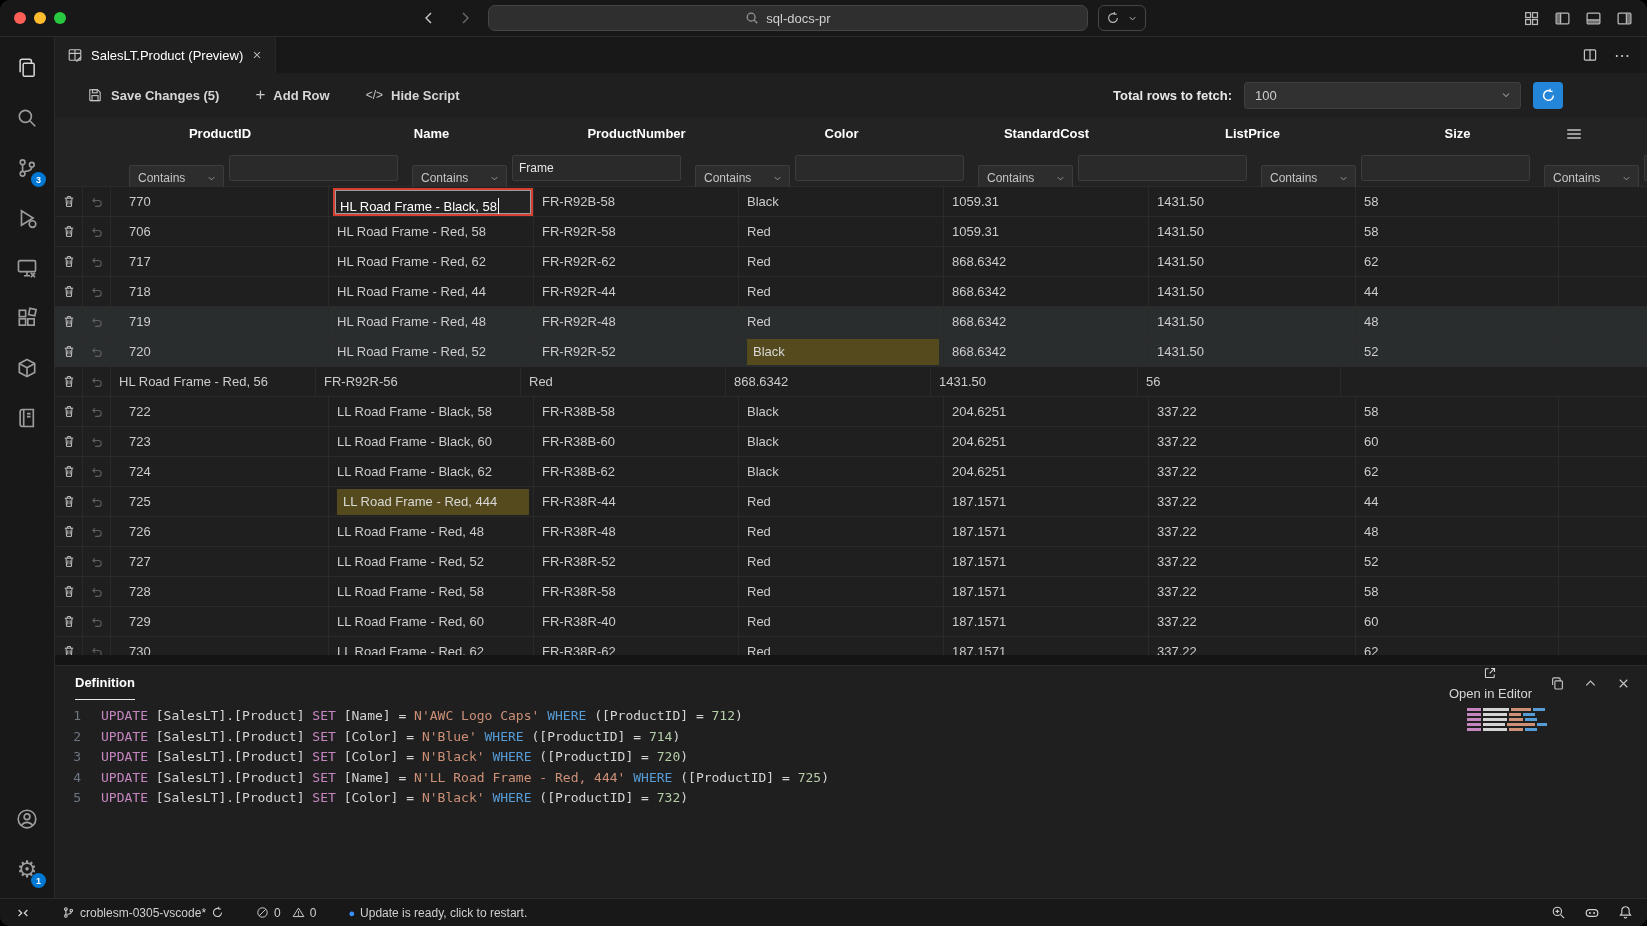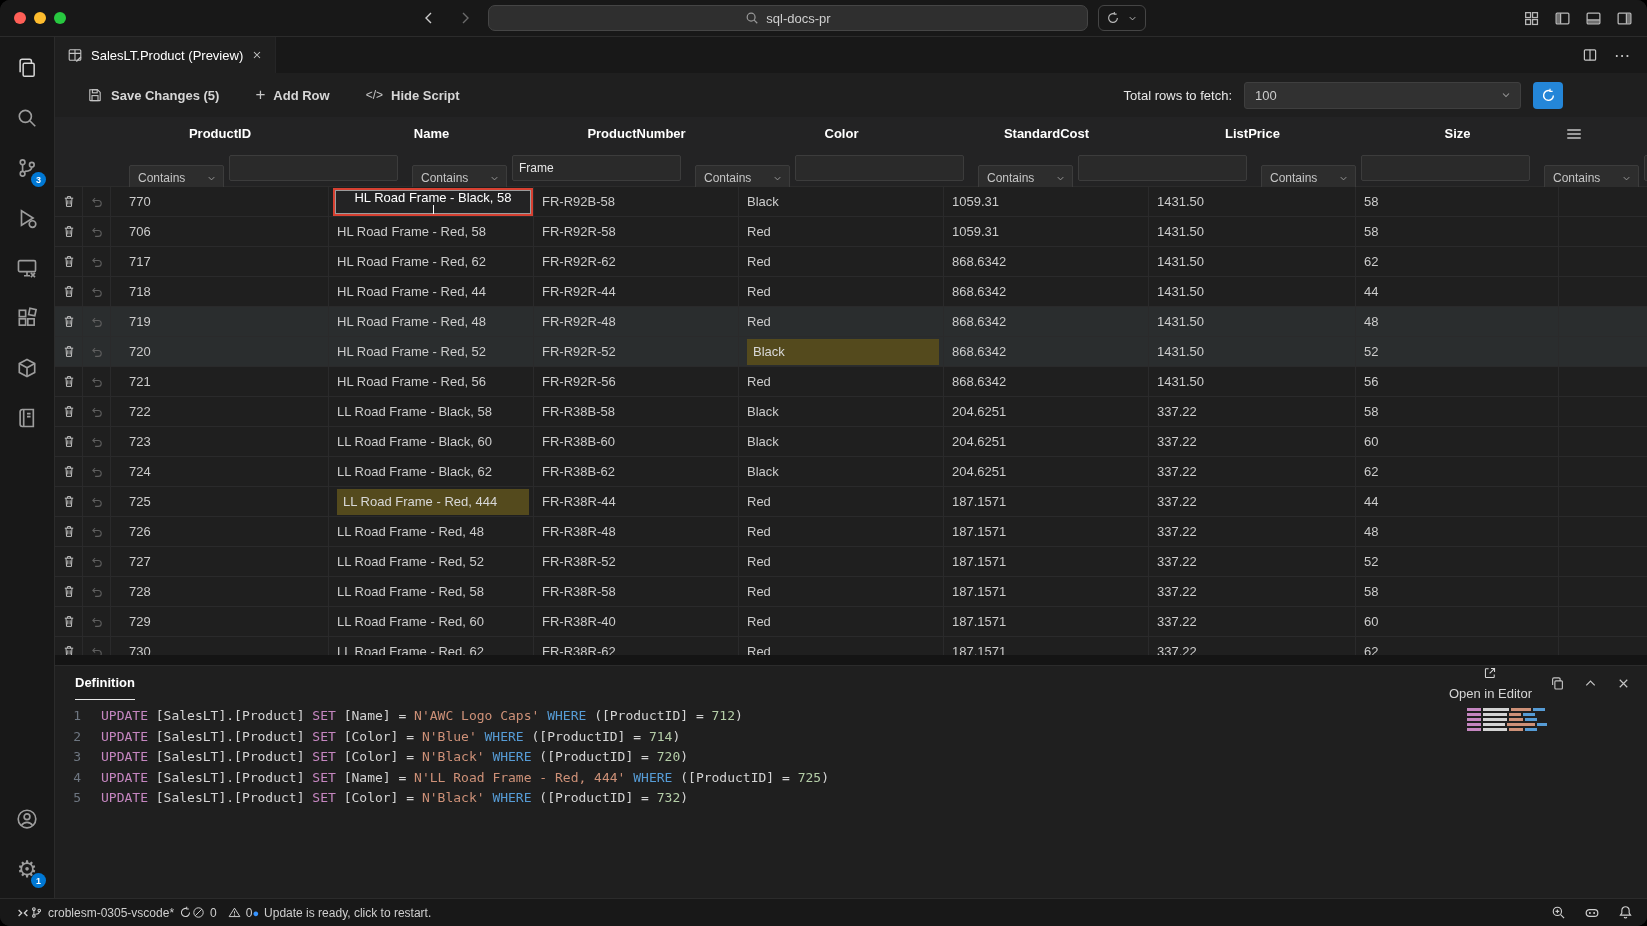--- a/index.html
+++ b/index.html
@@ -59,21 +59,21 @@
 
   .grid-body { flex:1; min-height:0; overflow:hidden; }
   .grid-row { height:30px; display:flex; align-items:stretch; border-bottom:1px solid #2a2a2b; background:#1f1f1f; }
   .grid-row.hl { background:#2a2d2e; }
   .cell { display:flex; align-items:center; padding-left:8px; color:#cccccc; white-space:nowrap; overflow:hidden; border-right:1px solid #2a2a2b; }
   .cell.co-id { padding-left:18px; }
   .icon-cell { justify-content:center; padding-left:0; cursor:pointer; }
   .icon-cell.trash { color:#c8c8c8; }
   .icon-cell.undo { color:#5f5f5f; }
   .dirty-box { display:flex; align-items:center; height:26px; width:calc(100% - 4px); margin-right:2px; padding:0 6px; background:#544a1d; color:#d8d8d8; }
-  .edit-box { display:flex; align-items:center; height:28px; width:calc(100% + 4px); margin-left:-4px; border:2px solid #d64031; box-shadow:inset 0 0 0 1px rgba(255,255,255,.55); background:#232324; padding:0 5px; color:#ffffff;flex-direction:column; }
+  .edit-box { display:flex; align-items:flex-end; height:28px; width:calc(100% + 4px); margin-left:-4px; border:2px solid #d64031; box-shadow:inset 0 0 0 1px rgba(255,255,255,.55); background:#232324; padding:0 5px; color:#ffffff; }
   .caret { width:1px; height:16px; background:#ffffff; margin-left:1px; }
 
   .co-del { flex:0 0 28px; } .co-undo { flex:0 0 28px; }
   .co-id { flex:0 0 218px; } .co-name { flex:0 0 205px; } .co-number { flex:0 0 205px; }
   .co-color { flex:0 0 205px; } .co-cost { flex:0 0 205px; } .co-price { flex:0 0 207px; }
   .co-size { flex:0 0 203px; } .co-fill { flex:1; justify-content:flex-start; padding-left:6px; }
   .scroll-strip { height:10px; flex:0 0 10px; background:#141414; }
 
   
   .defpanel { flex:0 0 233px; height:233px; background:#1f1f1f; border-top:1px solid #2b2b2b; display:flex; flex-direction:column; position:relative; }
@@ -84,21 +84,21 @@
   .code-area { flex:1; overflow:hidden; padding-top:6px; font-family:"DejaVu Sans Mono","Liberation Mono",monospace; font-size:13px; }
   .code-line { display:flex; height:20.5px; line-height:20.5px; white-space:pre; }
   .line-no { flex:0 0 46px; text-align:right; padding-right:20px; color:#6e7681; }
   .tok-kw { color:#C586C0; } .tok-kw2 { color:#569CD6; } .tok-str { color:#CE9178; }
   .tok-num { color:#B5CEA8; } .tok-plain { color:#d4d4d4; }
   .minimap { position:absolute; top:42px; right:100px; width:80px; }
   .minimap .mrow { display:flex; gap:2px; height:3px; margin-bottom:2px; }
   .minimap .mrow i { display:block; height:3px; }
 
   
-  .statusbar { height:28px; flex:0 0 28px; background:#181818; border-top:1px solid #2b2b2b; display:flex; align-items:center; padding:0 14px 0 16px; gap:0; font-size:12px; color:#cfcfcf; }
+  .statusbar { height:28px; flex:0 0 28px; background:#181818; border-top:1px solid #2b2b2b; display:flex; align-items:center; padding:0 14px 0 16px; gap:32px; font-size:12px; color:#cfcfcf; }
   .sb-item { display:flex; align-items:center; gap:5px; cursor:pointer; }
   .sb-right { margin-left:auto; display:flex; align-items:center; gap:18px; }
   .dot-blue { color:#3794ff; font-size:11px; }
   svg { display:block; }
 </style>
 </head>
 <body>
 
 <div class="window">
 
@@ -271,21 +271,21 @@
         </div>
         <div class="tool-item">
           <span class="glyph" style="font-size:17px;">+</span>
           <span>Add Row</span>
         </div>
         <div class="tool-item">
           <span class="glyph" style="font-size:12px;">&lt;/&gt;</span>
           <span>Hide Script</span>
         </div>
         <div class="toolbar-right">
-          <span style="font-weight:400;color:#e8e8e8;">Total rows to fetch:</span>
+          <span style="font-weight:700;color:#e8e8e8;">Total rows to fetch:</span>
           <div class="rows-combo">
             <span class="val">100</span>
             <svg width="12" height="12" viewBox="0 0 16 16" fill="none" stroke="#9a9a9a" stroke-width="1.4">
                 <path d="M4 6l4 4 4-4"></path>
               </svg>
           </div>
           <div class="refresh-btn">
             <svg width="15" height="15" viewBox="0 0 16 16" fill="none" stroke="#ffffff" stroke-width="1.5">
                 <path d="M13.2 8A5.2 5.2 0 1 1 9.6 3"></path>
                 <path d="M9.6 .8v2.8h2.8" stroke-width="1.3"></path>
@@ -521,21 +521,20 @@
                   <path d="M4.6 4.2l.6 9.4h5.6l.6-9.4"></path>
                   <path d="M6.7 6.6v4.8M9.3 6.6v4.8"></path>
                 </svg>
               </div>
               <div class="cell icon-cell undo co-undo">
                 <svg width="15" height="14" viewBox="0 0 16 16" fill="none" stroke="currentColor" stroke-width="1.2">
                   <path d="M4 6.2h6a3.4 3.4 0 0 1 0 6.8H6.4"></path>
                   <path d="M6.4 3.6L3.8 6.2l2.6 2.6"></path>
                 </svg>
               </div>
-              <div class="cell co-id">721</div>
               <div class="cell co-name">HL Road Frame - Red, 56</div>
               <div class="cell co-number">FR-R92R-56</div>
               <div class="cell co-color">Red</div>
               <div class="cell co-cost">868.6342</div>
               <div class="cell co-price">1431.50</div>
               <div class="cell co-size">56</div>
               <div class="cell co-fill" style="border-right: none;"></div>
             </div>
             <div class="grid-row">
               <div class="cell icon-cell trash co-del">

